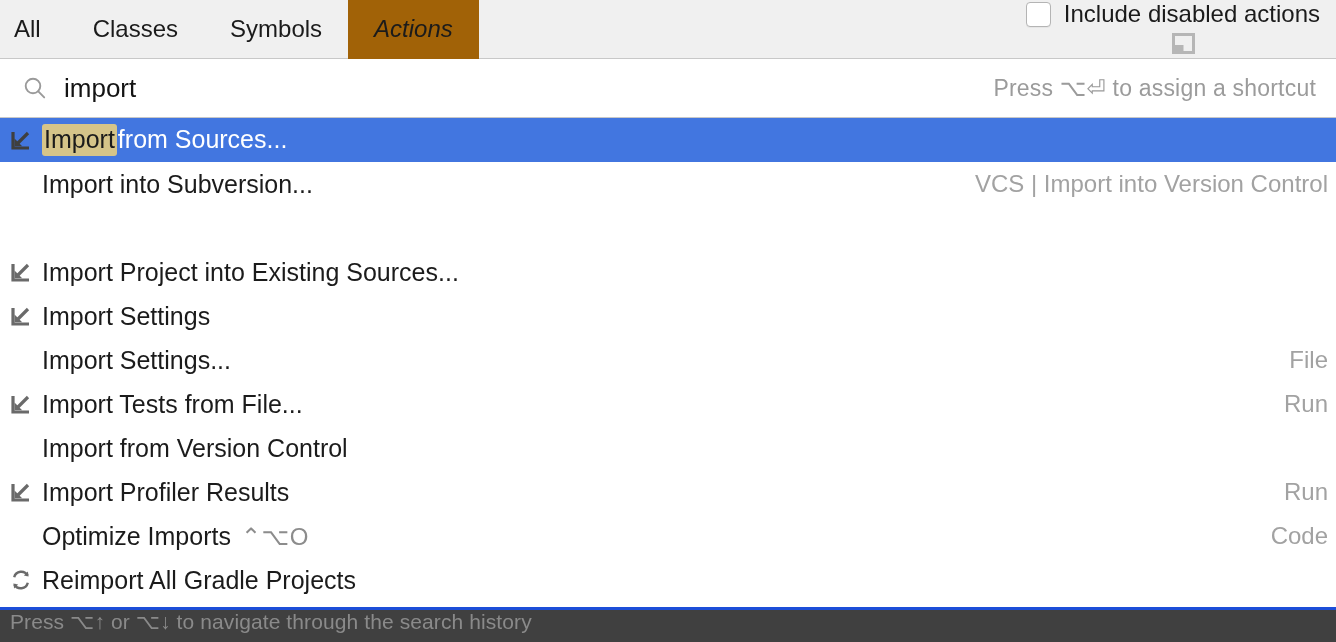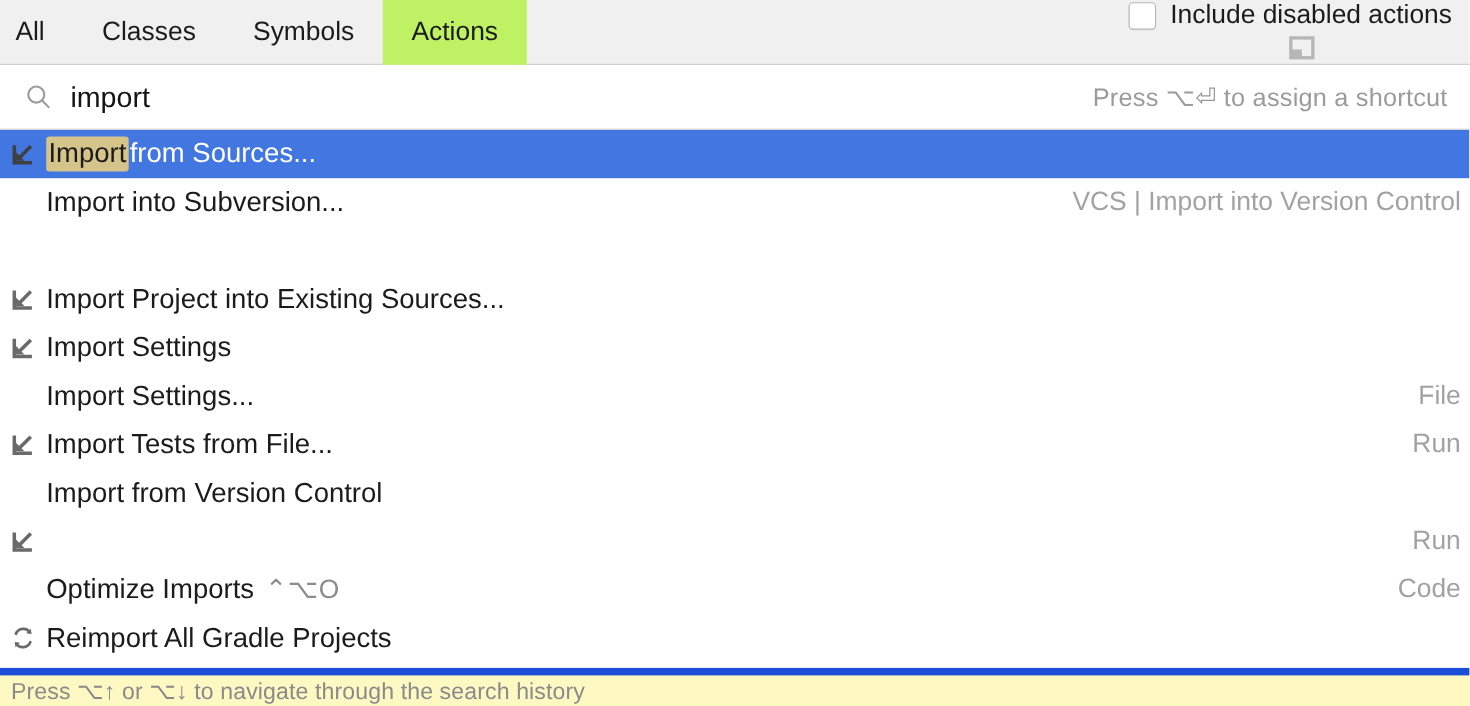--- a/index.html
+++ b/index.html
@@ -47,21 +47,22 @@
     padding: 0 26px;
     font-size: 24px;
     color: #1b1b1b;
     height: 59px;
     box-sizing: border-box;
     cursor: default;
     white-space: nowrap;
   }
   .tab.first { padding-left: 14px; padding-right: 26px; }
   .tab.selected {
-    background: #bef264;
+    background: #a16207;
+    font-style: italic;
   }
 
   .tabbar-right {
     position: absolute;
     right: 0;
     top: 0;
     height: 59px;
     display: flex;
     align-items: center;
     padding-right: 16px;
@@ -199,24 +200,23 @@
     font-size: 24px;
     color: #a2a2a2;
     white-space: nowrap;
     margin-left: 16px;
   }
 
   
   .statusbar {
     height: 35px;
     min-height: 35px;
-    background: #fef9c3;
-    border-top: 7px solid #1d4ed8;
-    display: flex;
-    align-items: center;
+    background: #404040;
+    border-top: 3px solid #1d4ed8;
+    display: flex;
     box-sizing: border-box;
   }
   .status-text {
     margin-left: 10px;
     font-size: 21px;
     color: #8a8a8a;
     white-space: nowrap;
     letter-spacing: 0.1px;
   }
 </style>
@@ -355,20 +355,23 @@
     </div>
 
     <div class="row">
       <span class="row-icon">
         <svg width="24" height="24" viewBox="0 0 24 24">
           <path d="M4 4 L4 20 L20 20" fill="none" stroke="#6a6a6a" stroke-width="3.2"></path>
           <path d="M19 5 L7.5 16.5" fill="none" stroke="#6a6a6a" stroke-width="3.2"></path>
           <path d="M5.5 10.5 L5.5 18.2 L13.2 18.2 Z" fill="#6a6a6a"></path>
         </svg>
       </span>
+      <span class="row-text">
+        <span>Import Profiler Results</span>
+      </span>
       <span class="row-group">Run</span>
     </div>
 
     <div class="row">
       <span class="row-icon empty"></span>
       <span class="row-text">
         <span>Optimize Imports</span>
         <span class="row-shortcut">⌃⌥O</span>
       </span>
       <span class="row-group">Code</span>

